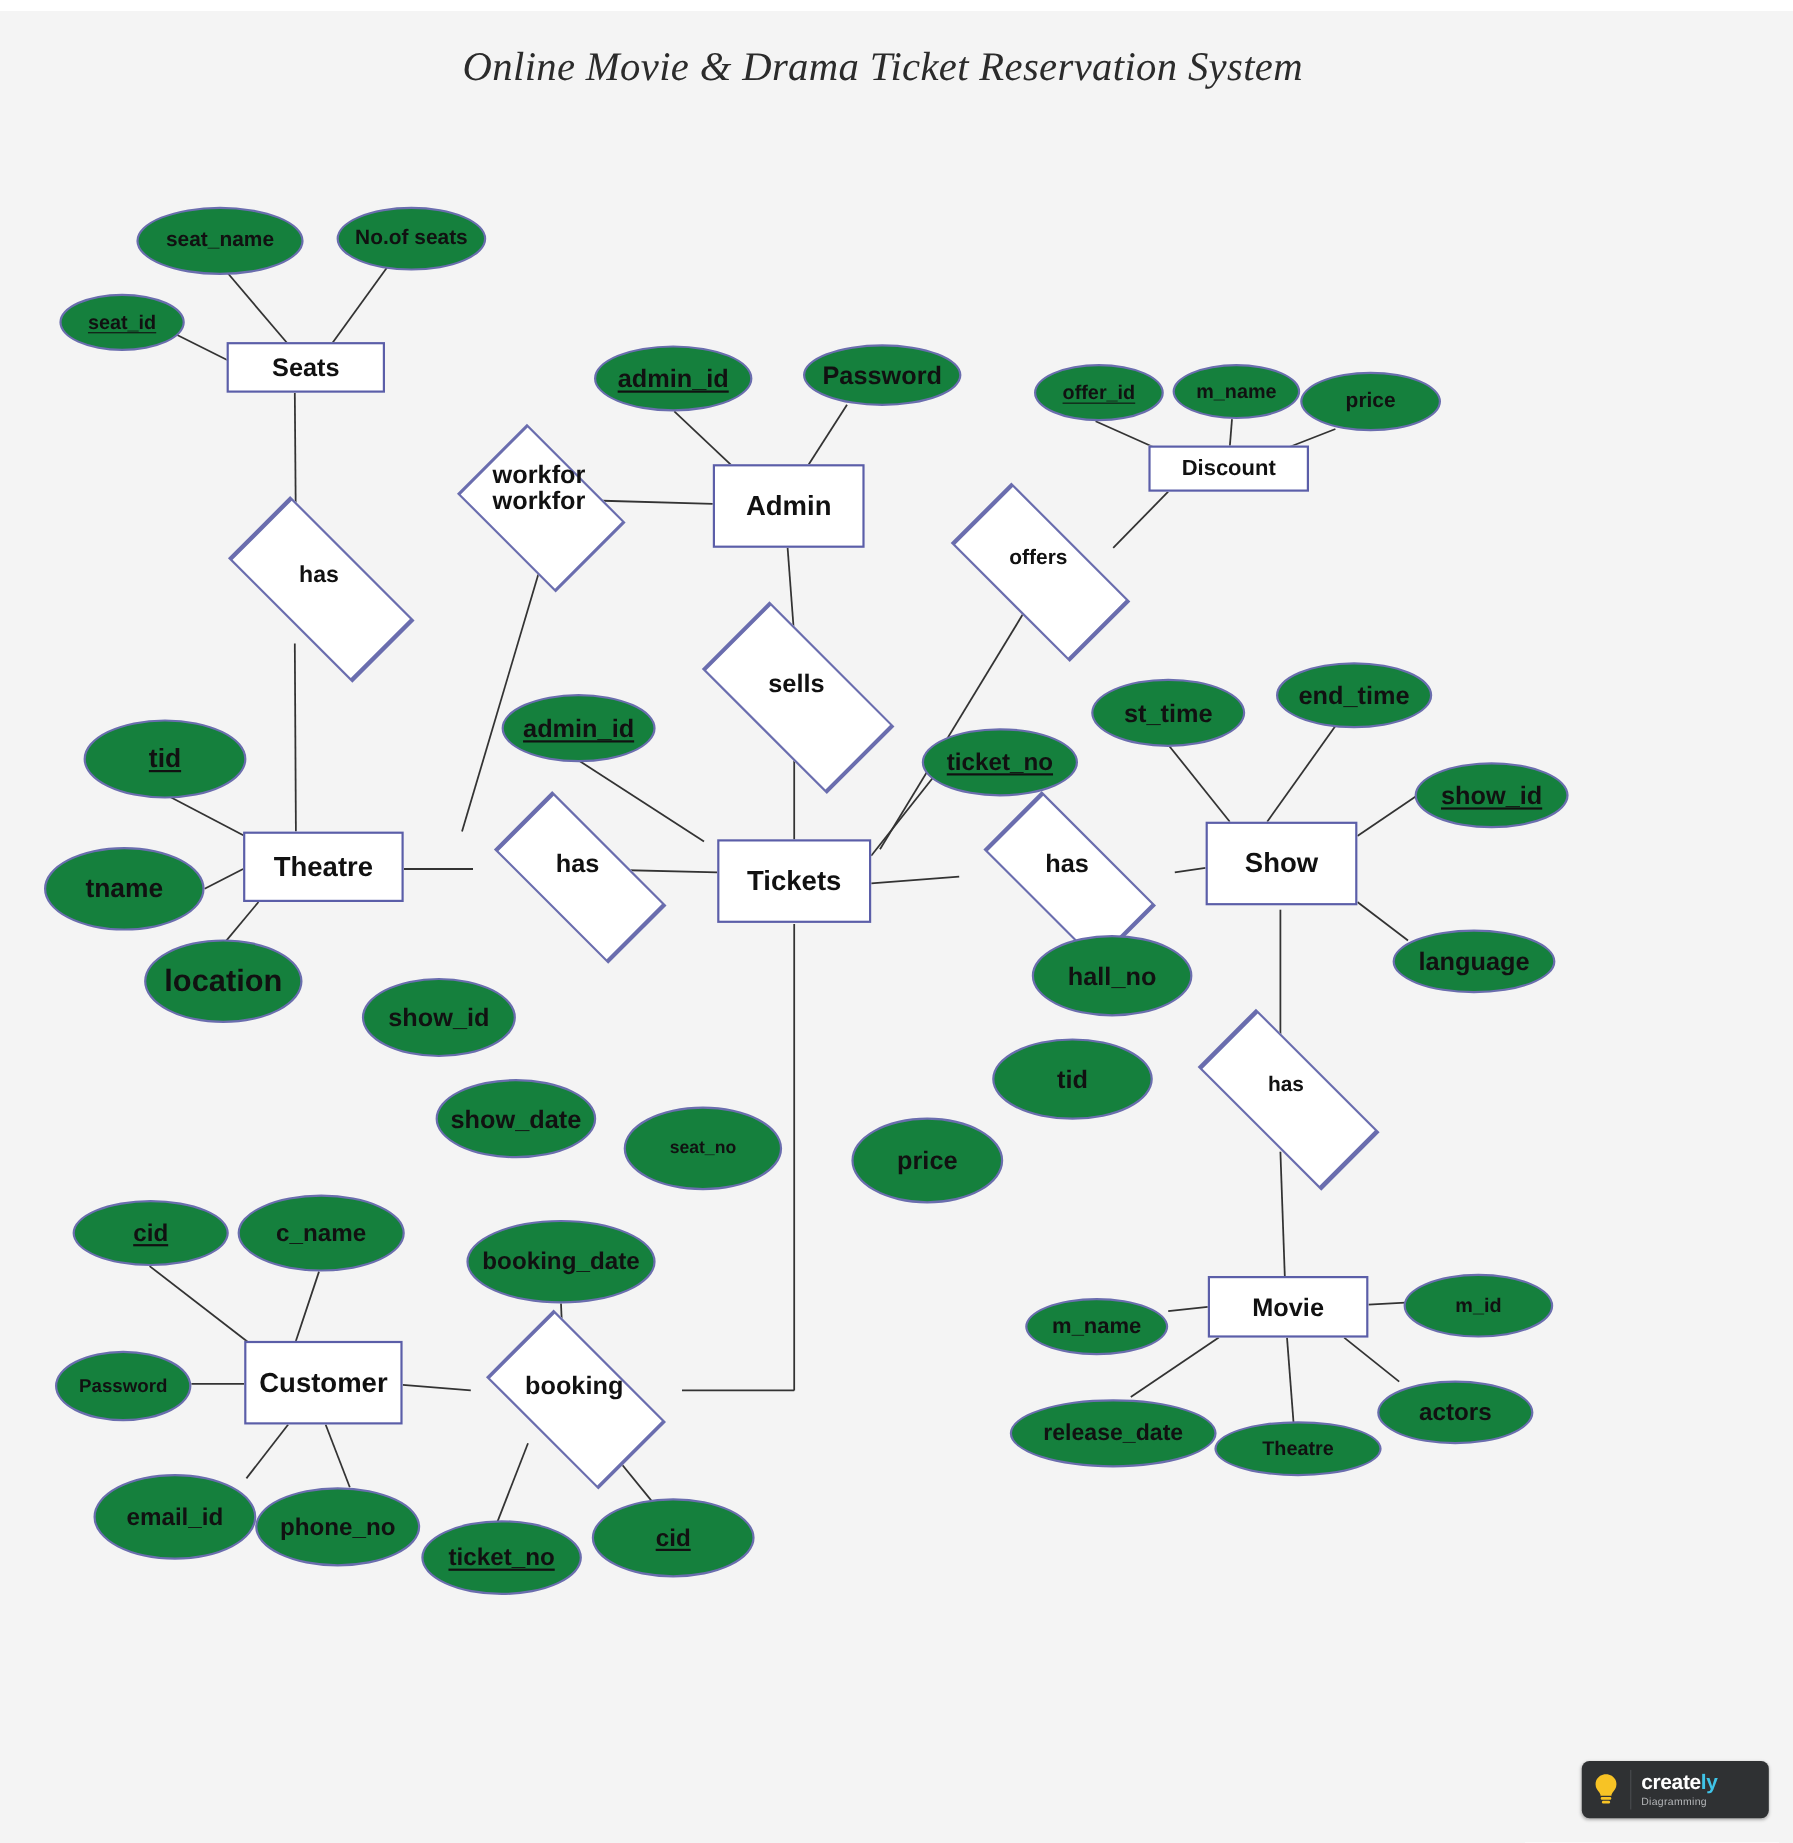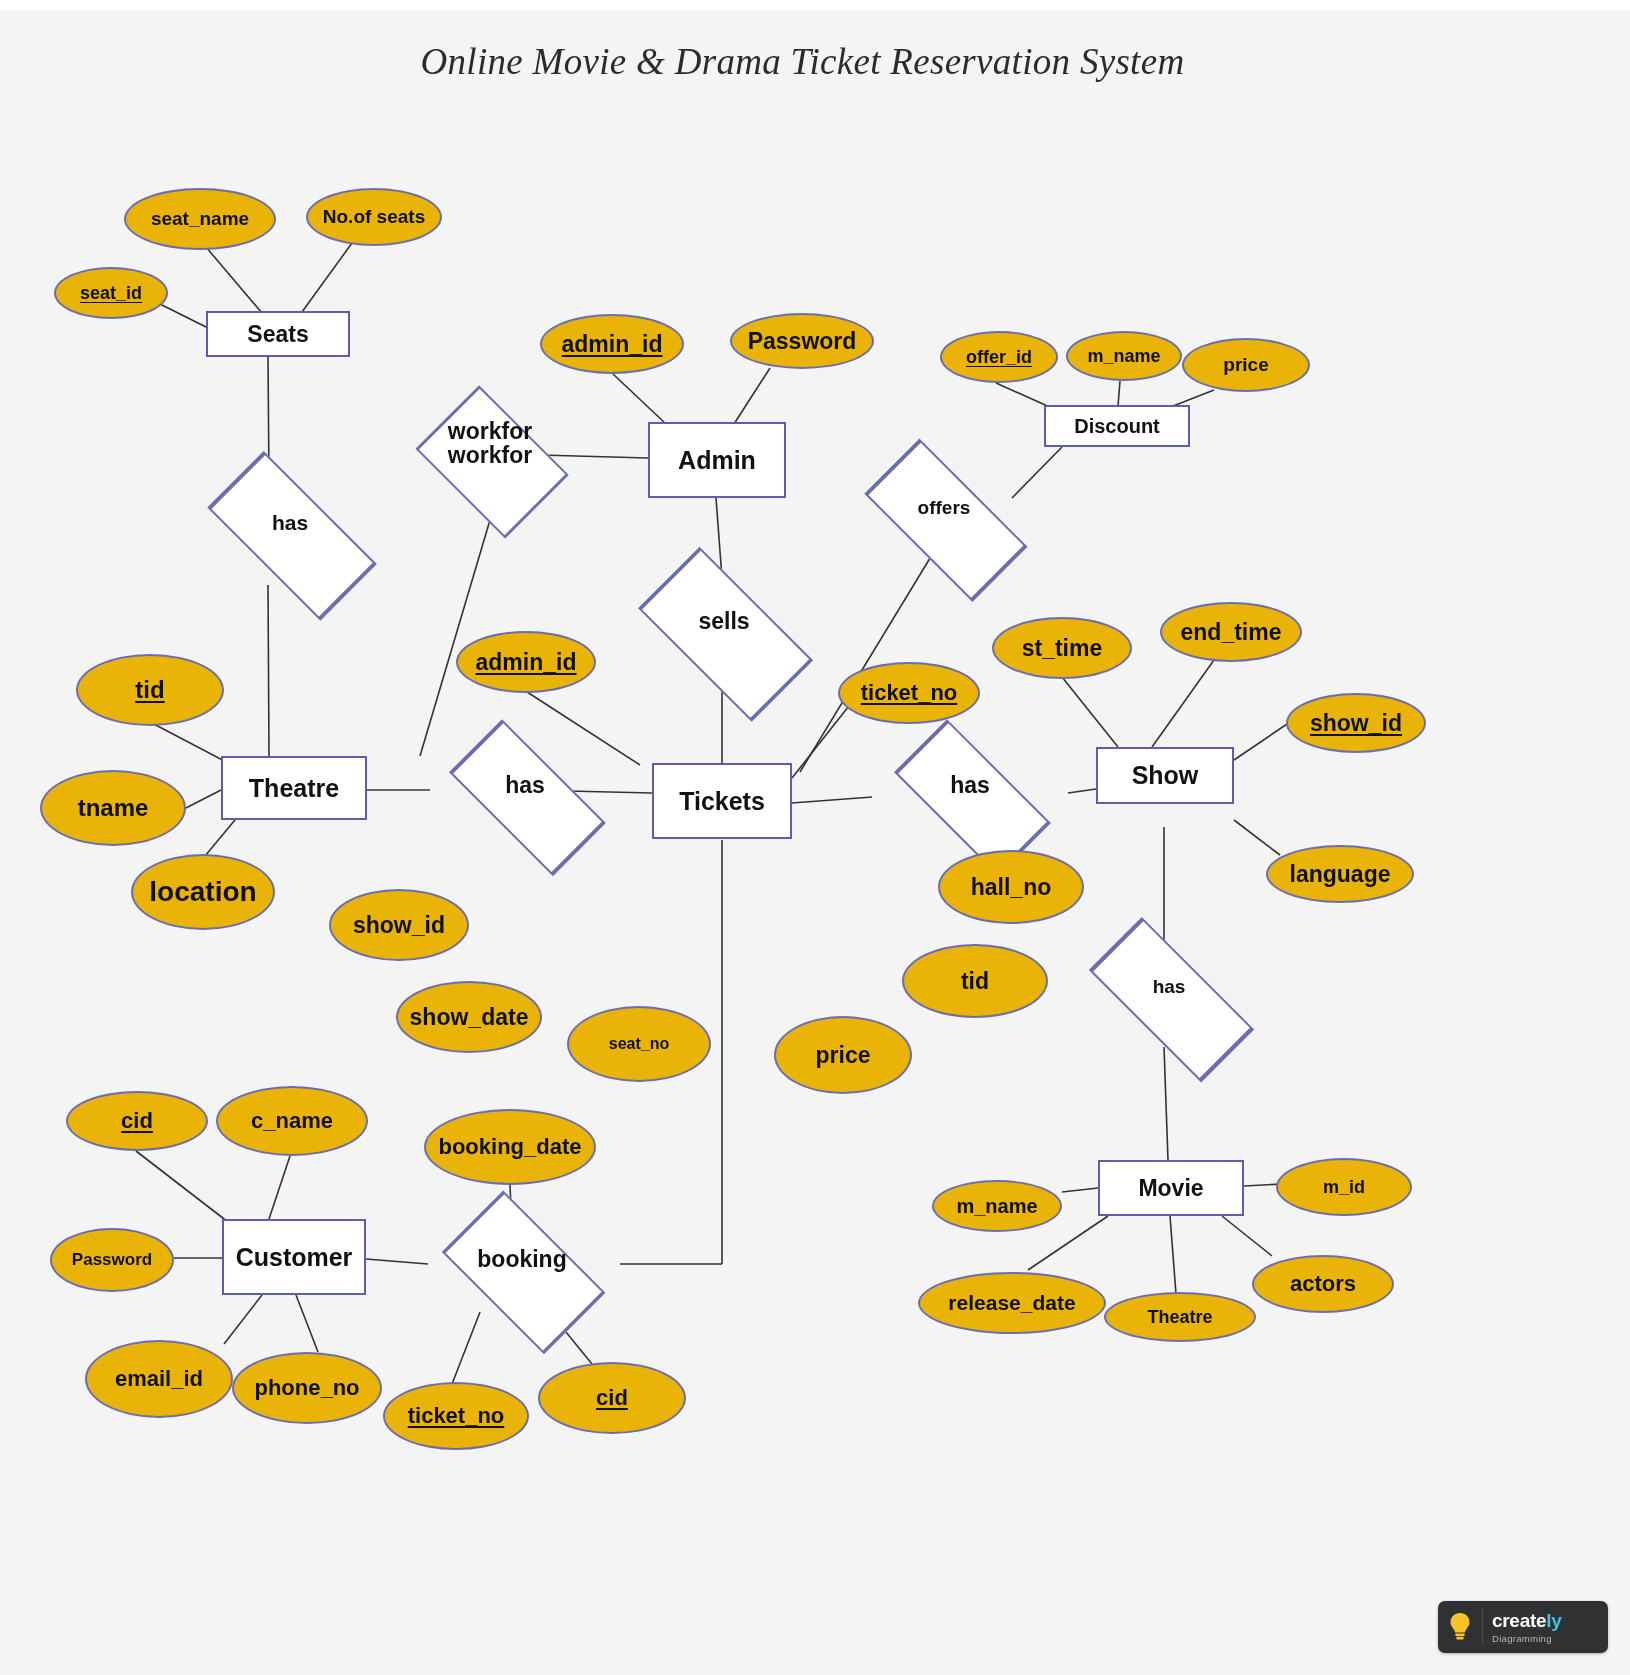--- a/index.html
+++ b/index.html
@@ -20,21 +20,21 @@
     font-family:"Liberation Serif",serif;
     letter-spacing:0.3px;
   }
   svg#wires{position:absolute;left:0;top:0;width:1630px;height:1675px;}
   .node{position:absolute;display:flex;align-items:center;justify-content:center;text-align:center;box-sizing:border-box;}
   .entity{
     background:#ffffff;border:2.5px solid #5b5ea8;
     font-weight:bold;color:#111;
   }
   .attr{
-    background:#eab308;border:2px solid #6a6dae;
+    background:#15803d;border:2px solid #6a6dae;
     border-radius:50%;color:#111;font-weight:bold;
     line-height:1.05;
   }
   .attr.key span{ text-decoration:underline; text-underline-offset:3px; }
   .rel{
     color:#111;font-weight:bold;
   }
   .rel .dia{
     position:absolute;left:0;top:0;width:100%;height:100%;
     background:#ffffff;border:2.5px solid #6a6dae;
@@ -125,21 +125,21 @@
       </div>
       <div class="node entity" style="left: 1044px; top: 405px; width: 146px; height: 42px; font-size: 20px;">
         <span>Discount</span>
       </div>
       <div class="node entity" style="left: 221px; top: 756px; width: 146px; height: 64px; font-size: 25px;">
         <span>Theatre</span>
       </div>
       <div class="node entity" style="left: 652px; top: 763px; width: 140px; height: 76px; font-size: 25px;">
         <span>Tickets</span>
       </div>
-      <div class="node entity" style="left: 1096px; top: 747px; width: 138px; height: 57px; font-size: 25px;">
+      <div class="node entity" style="left: 1096px; top: 747px; width: 138px; height: 76px; font-size: 25px;">
         <span>Show</span>
       </div>
       <div class="node entity" style="left: 1098px; top: 1160px; width: 146px; height: 56px; font-size: 23px;">
         <span>Movie</span>
       </div>
       <div class="node entity" style="left: 222px; top: 1219px; width: 144px; height: 76px; font-size: 25px;">
         <span>Customer</span>
       </div>
     </div>
   <div id="rel-layer">

